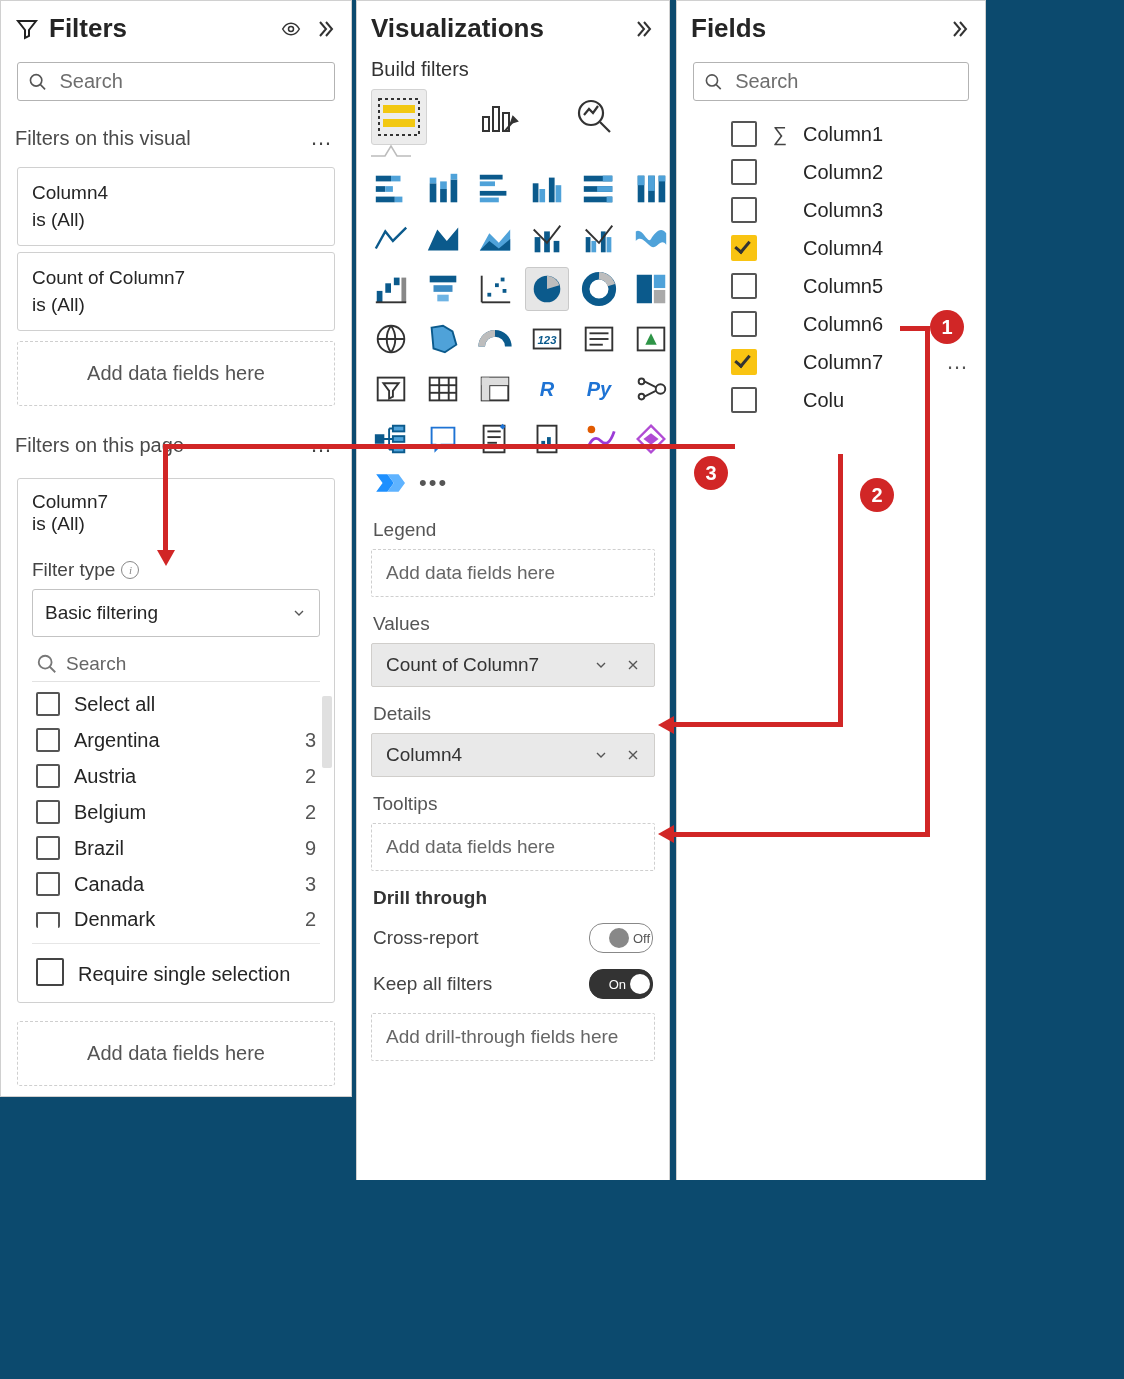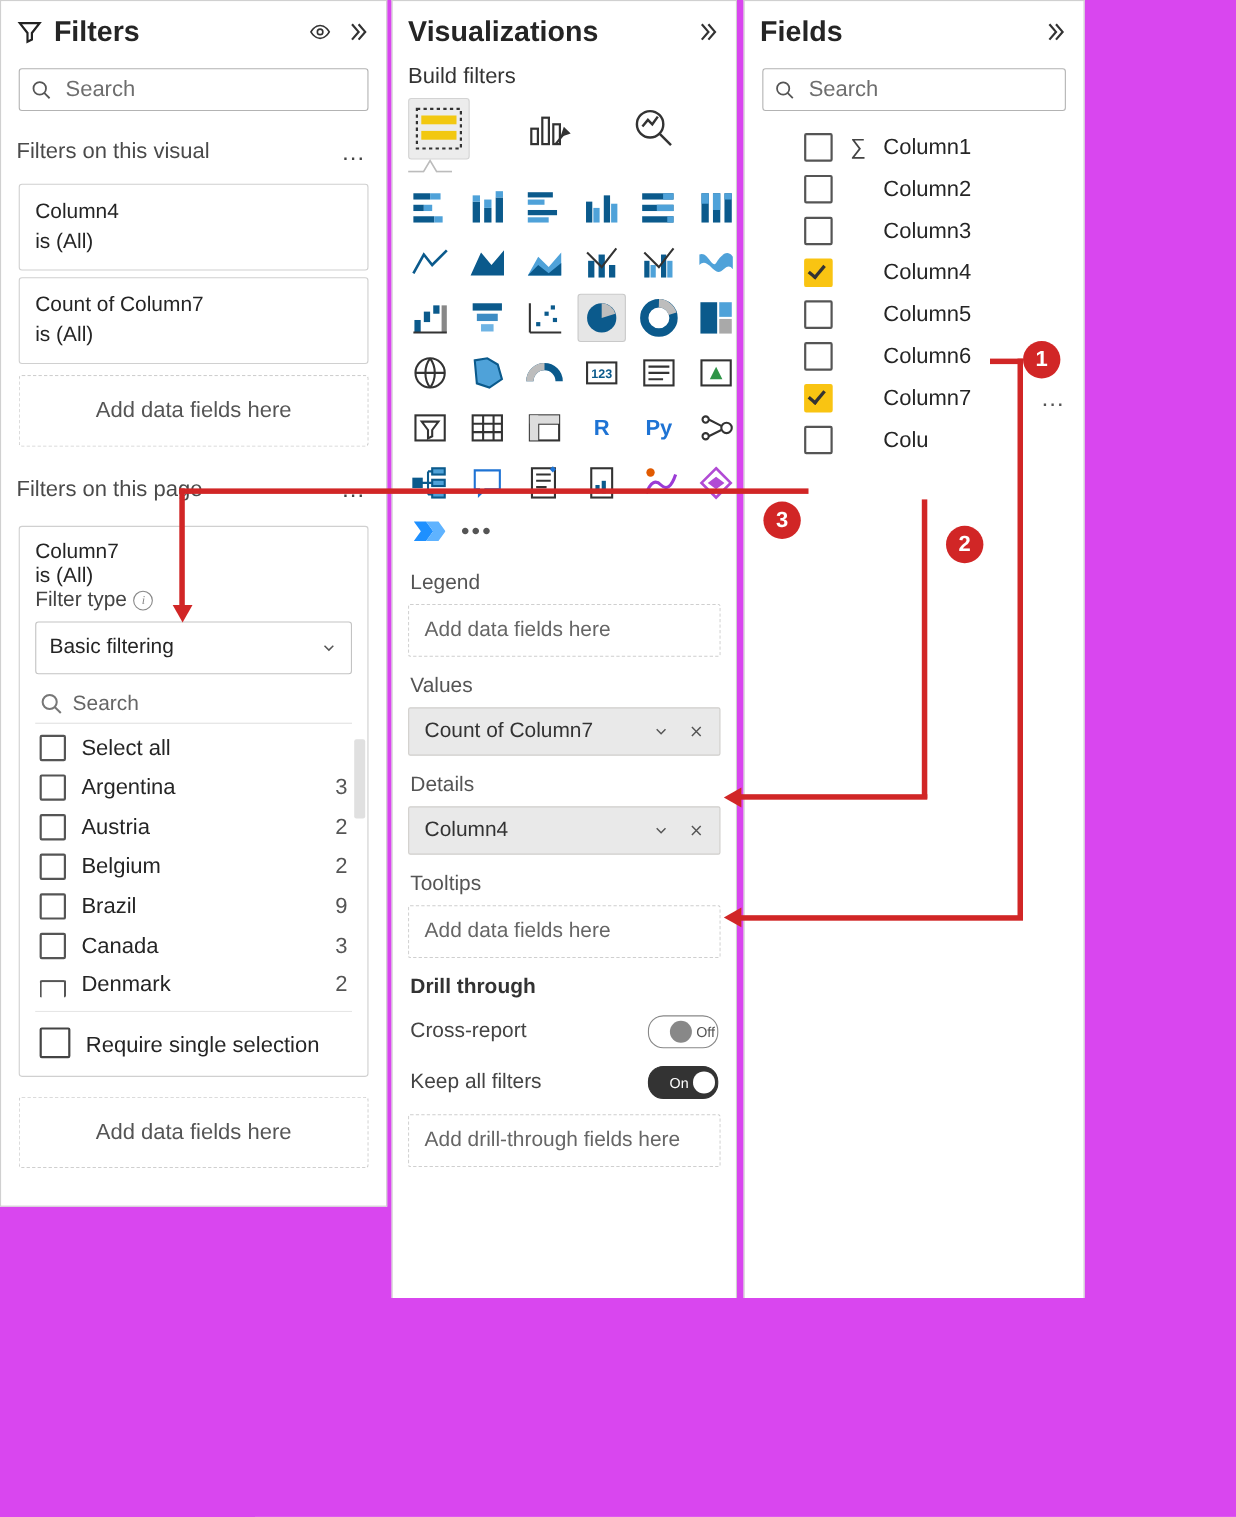--- a/index.html
+++ b/index.html
@@ -9,21 +9,21 @@
     --bg: #fff;
     --bg-light: #f5f5f5;
     --accent-yellow: #f9c412;
     --accent-blue: #1e73d4;
     --accent-red: #d12626;
     --icon-teal: #0b5a8c;
     --icon-orange: #e58f32;
     --dash: #cfcfcf;
   }
   html,body { margin:0; padding:0; font-family: "Segoe UI", Arial, sans-serif; color:var(--text); background:#fff; }
-  .canvas { position:relative; width:1124px; height:1379px; background:#d946ef; }
+  .canvas { position:relative; width:1124px; height:1379px; background:#0c4a6e; }
 
   
   .pane { position:absolute; top:0; background:#fff; border-left:1px solid var(--border); border-right:1px solid var(--border); }
   .pane-filters { left:0; width:350px; height:1095px; border-top:1px solid var(--border); border-bottom:1px solid var(--border);}
   .pane-viz { left:356px; width:312px; height:1179px; border-top:1px solid var(--border); }
   .pane-fields { left:676px; width:308px; height:1179px; border-top:1px solid var(--border); }
 
   .pane-header { display:flex; align-items:center; gap:10px; padding:12px 14px 10px 14px; }
   .pane-title { font-size:26px; font-weight:700; flex:1; }
   .hdr-icon { width:24px; height:24px; display:flex; align-items:center; justify-content:center; color:#333; }
@@ -32,42 +32,42 @@
   .search-box input { border:none; outline:none; font-size:20px; width:100%; color:var(--text); background:transparent; }
   .search-box input::placeholder { color:#6e6e6e; }
 
   
   .section-row { display:flex; align-items:center; justify-content:space-between; padding:16px 18px 10px 14px; font-size:20px; color:#4a4a4a; }
   .ellipsis { font-size:22px; color:#444; letter-spacing:1px; }
   .filter-card { margin:6px 16px; border:1px solid var(--border); border-radius:3px; padding:12px 14px; font-size:19px; line-height:1.4; }
   .dashed-box { margin:10px 16px; border:1px dashed var(--dash); border-radius:3px; padding:20px 14px; text-align:center; font-size:20px; color:#555; }
 
   .page-filter-card { margin:10px 16px 0 16px; border:1px solid var(--border); border-radius:3px; padding:12px 14px 0 14px; font-size:19px; }
-  .ft-row { display:flex; align-items:center; gap:6px; margin-top:0; color:#444; font-size:19px;}
+  .ft-row { display:flex; align-items:center; gap:6px; margin-top:24px; color:#444; font-size:19px;}
   .info-circ { width:16px; height:16px; border:1.5px solid #888; border-radius:50%; font-size:11px; display:flex; align-items:center; justify-content:center; color:#888; font-style:italic; font-family:Georgia, serif;}
   .dropdown { margin-top:8px; border:1px solid #c3c3c3; border-radius:3px; padding:12px 12px; display:flex; align-items:center; justify-content:space-between; font-size:19px; background:#fff; }
   .inner-search { margin-top:10px; border-bottom:1px solid #e2e2e2; display:flex; align-items:center; gap:8px; padding:6px 4px; font-size:19px; color:#666;}
   .list { margin-top:4px; position:relative; }
   .list-scroll-track { position:absolute; right:-12px; top:10px; width:10px; height:72px; background:#e0e0e0; border-radius:2px;}
-  .list-row { display:flex; align-items:flex-end; gap:14px; padding:6px 4px; font-size:20px; }
+  .list-row { display:flex; align-items:center; gap:14px; padding:6px 4px; font-size:20px; }
   .list-row .cb { width:20px; height:20px; border:2px solid #555; border-radius:2px; flex:none; }
   .list-row .cb.cut { border-bottom:none; height:14px; }
   .list-row .count { margin-left:auto; color:#555; }
   .require-row { border-top:1px solid #e6e6e6; margin-top:6px; padding:14px 4px 16px 4px; display:flex; align-items:flex-end; gap:14px; font-size:20px;}
   .require-row .cb { width:24px; height:24px; border:2px solid #444; border-radius:2px; }
 
   
   .viz-sub { font-size:20px; padding:4px 14px 2px 14px; color:#333;}
   .build-tabs { display:flex; gap:42px; padding:6px 14px 0 14px; align-items:center; }
   .build-tab { width:54px; height:54px; display:flex; align-items:center; justify-content:center; border:1px solid transparent; border-radius:3px; }
   .build-tab.selected { background:#ececec; border:1px solid #d3d3d3; }
   .tab-arrow { margin-left:14px; margin-top:-2px; }
   .tab-arrow svg { display:block; }
 
-  .viz-grid { padding:10px 12px 4px 12px; display:grid; grid-template-columns: repeat(6, 44px); grid-auto-rows:44px; gap:6px 8px; }
+  .viz-grid { padding:10px 12px 4px 12px; display:grid; grid-template-columns: repeat(6, 44px); grid-auto-rows:44px; gap:6px 8px;font-style:italic; }
   .vz { display:flex; align-items:center; justify-content:center; }
   .vz svg { width:38px; height:38px; }
   .vz.sel { background:#e6e6e6; border:1px solid #c9c9c9; border-radius:3px; }
   .vz .txt { font-size:20px; font-weight:700; }
   .more-row { padding:4px 16px 8px 16px; display:flex; align-items:center; gap:14px;}
   .more-dots { font-size:22px; color:#555; letter-spacing:2px; }
 
   .group-label { font-size:19px; color:#555; padding:14px 16px 6px 16px; }
   .group-label.bold { font-weight:700; color:#333; }
   .well { margin:2px 14px; border:1px dashed var(--dash); border-radius:2px; padding:12px 14px; font-size:19px; color:#666; background:#fff;}

